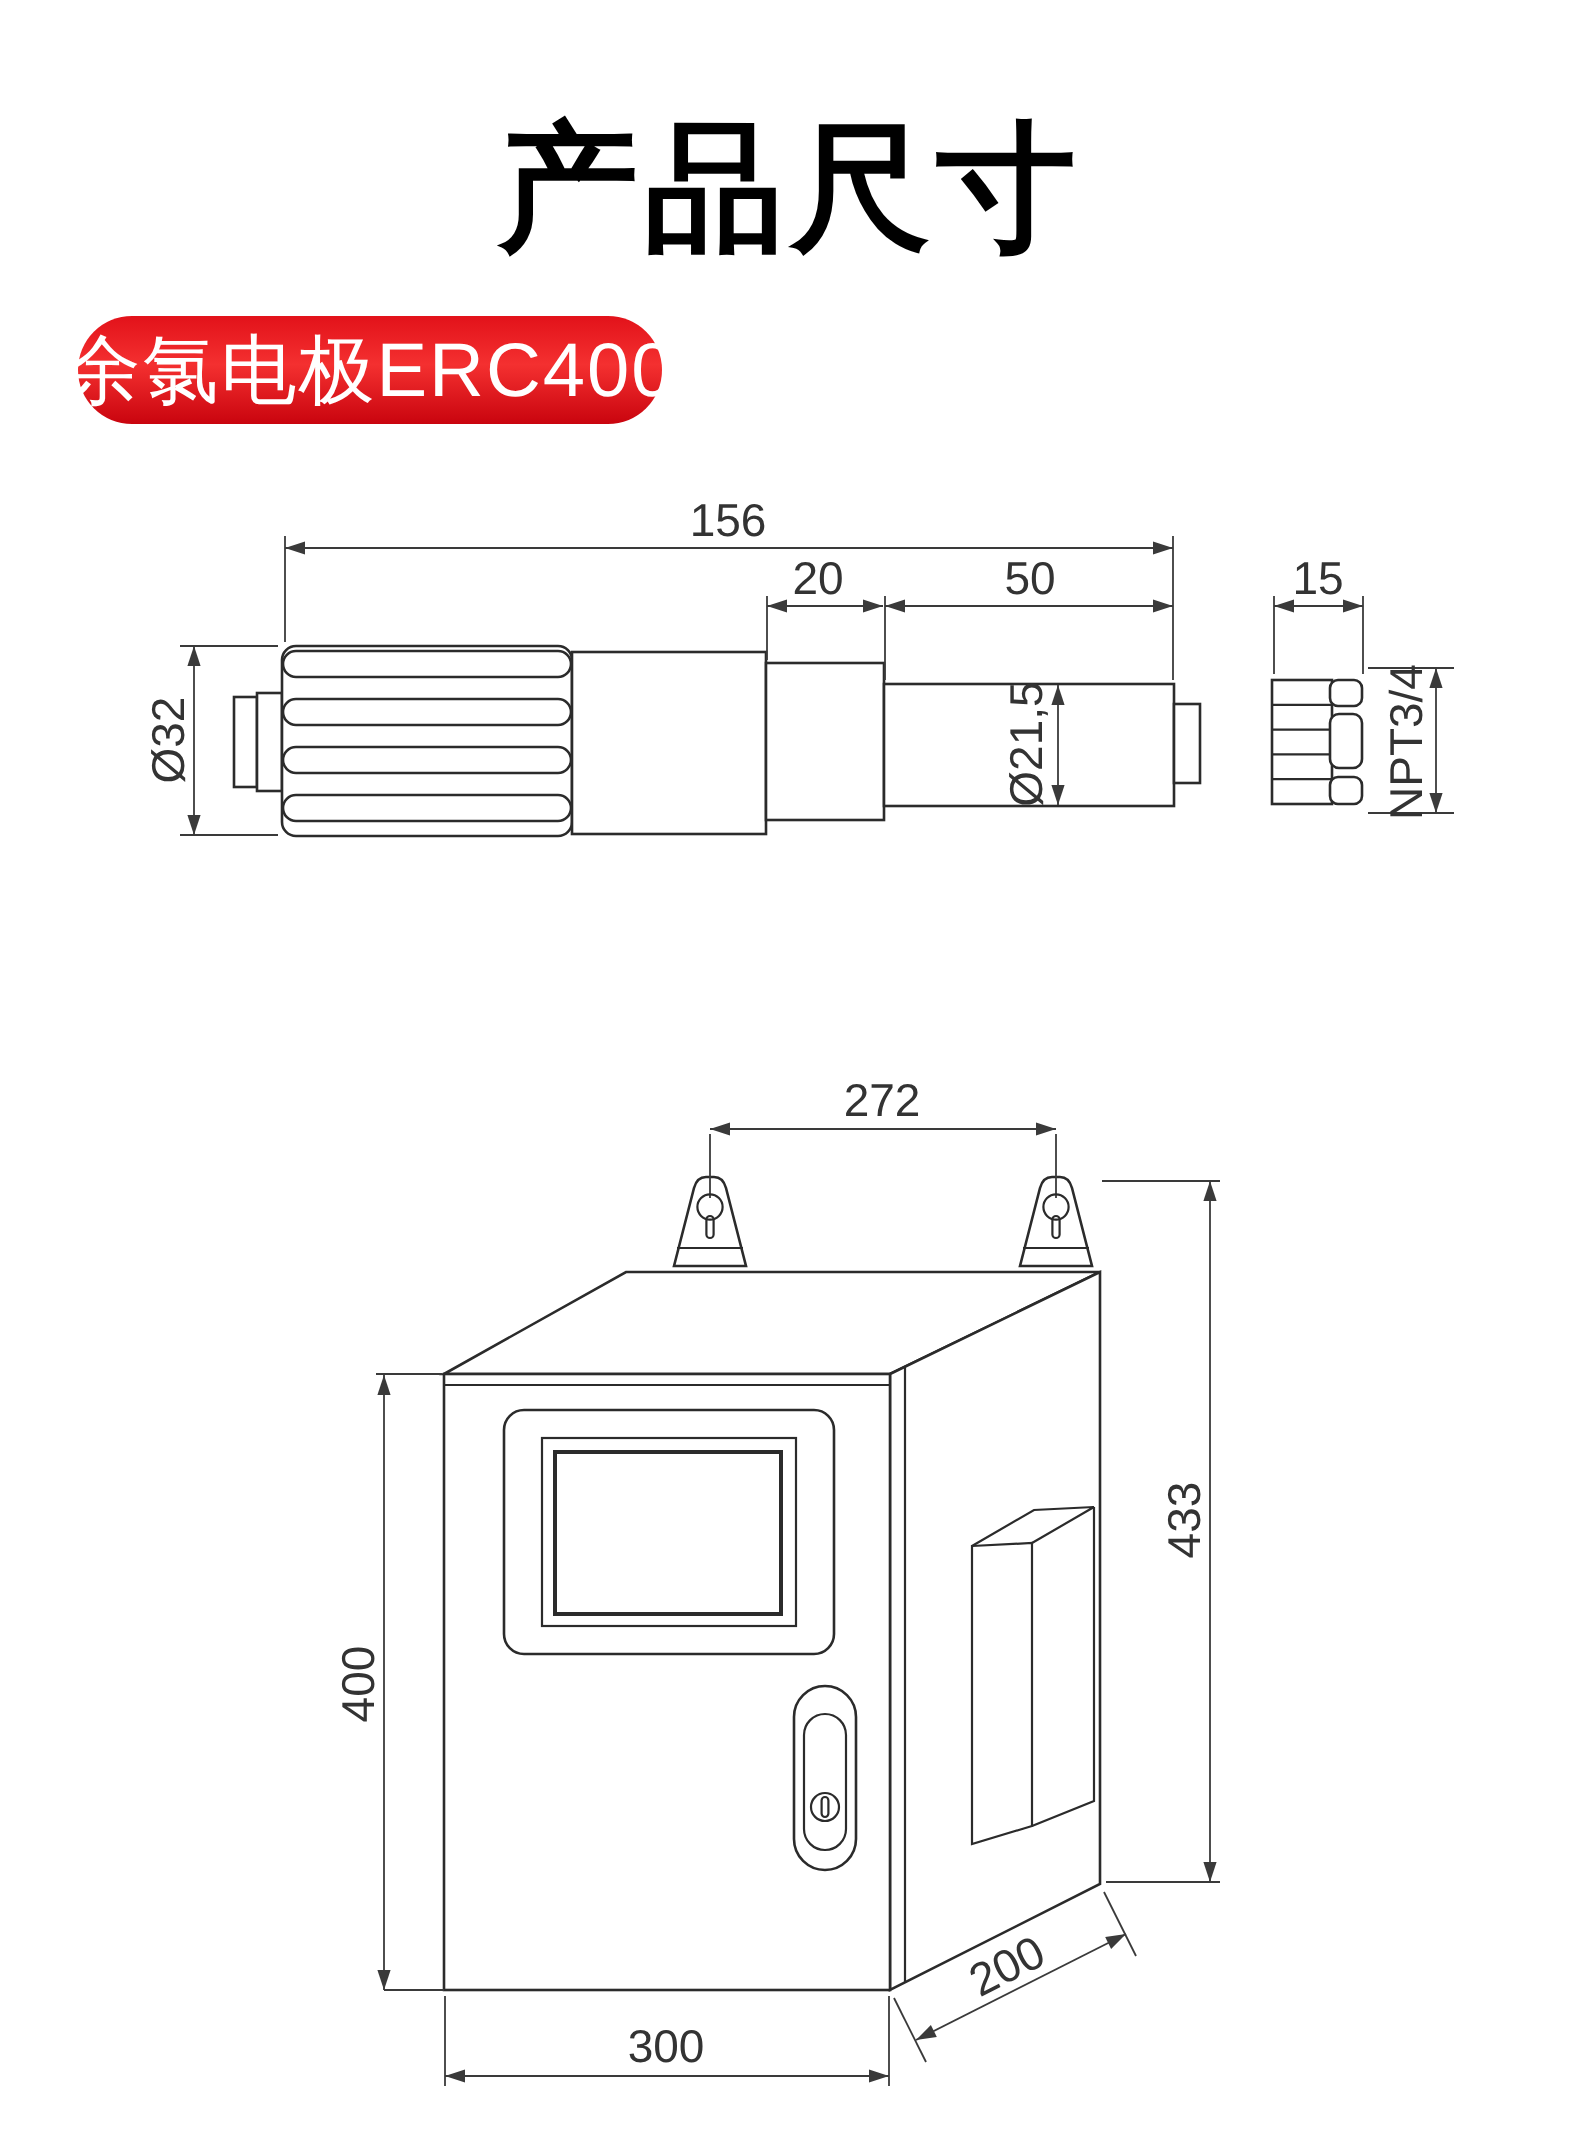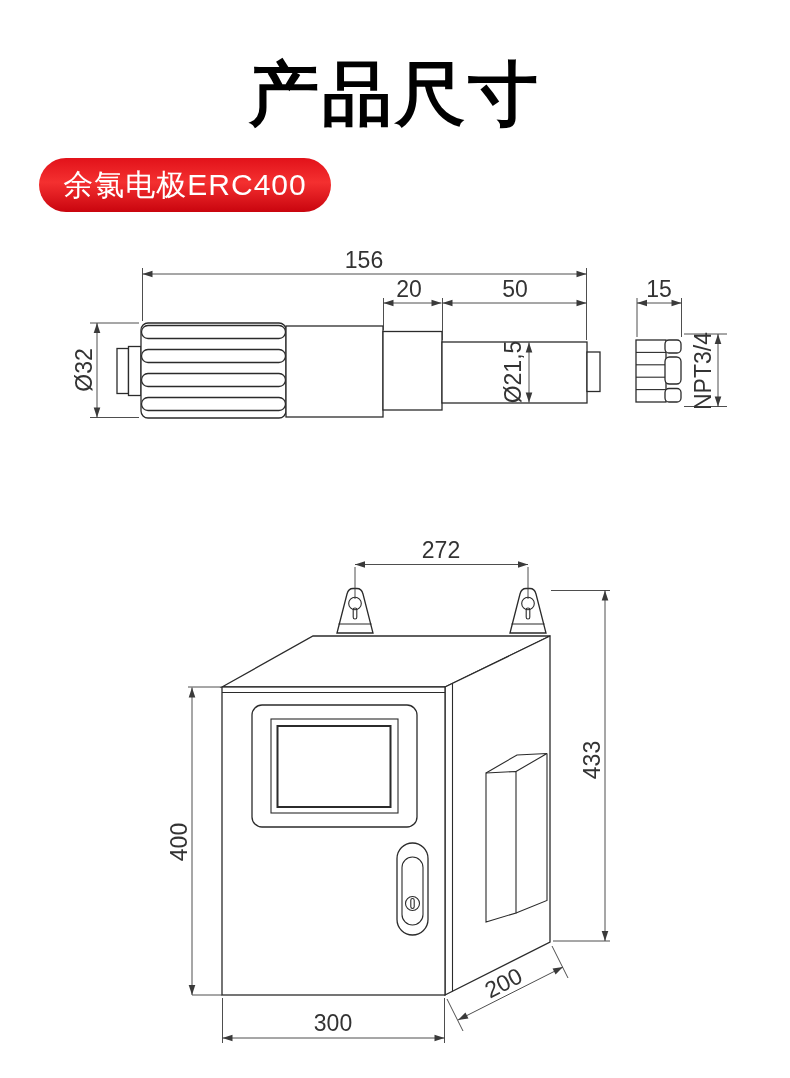--- a/index.html
+++ b/index.html
@@ -3,21 +3,21 @@
 <meta charset="utf-8">
 <style>
   html,body{margin:0;padding:0;background:#ffffff;}
   .page{position:relative;width:780px;height:1078px;background:#fff;overflow:hidden;
         font-family:"Liberation Sans",sans-serif;}
   .title{position:absolute;top:48px;left:0;width:790px;text-align:center;
          font-size:70px;font-weight:700;color:#000;letter-spacing:3px;}
   .banner{position:absolute;left:39px;width:292px;height:54px;border-radius:27px;
           background:linear-gradient(180deg,#e2121a 0%,#f43030 45%,#c9040e 100%);
           display:flex;align-items:center;justify-content:center;}
-  .banner span{color:#ffffff;font-size:30px;letter-spacing:1px;white-space:nowrap;text-align:center;}
+  .banner span{color:#ffffff;font-size:38px;letter-spacing:1px;white-space:nowrap;text-align:center;}
   .banner1{top:158px;}
   .banner2{top:478px;}
   svg{position:absolute;left:0;top:0;}
   .part{fill:#ffffff;stroke:#2b2b2b;stroke-width:1.3;}
   .thin{fill:none;stroke:#2b2b2b;stroke-width:1.1;}
   .ext{fill:none;stroke:#3a3a3a;stroke-width:0.9;}
   .dimline{fill:none;stroke:#3a3a3a;stroke-width:0.9;}
   text.dim{fill:#333;font-size:23px;font-family:"Liberation Sans",sans-serif;text-anchor:middle;}
 </style>
 </head>

